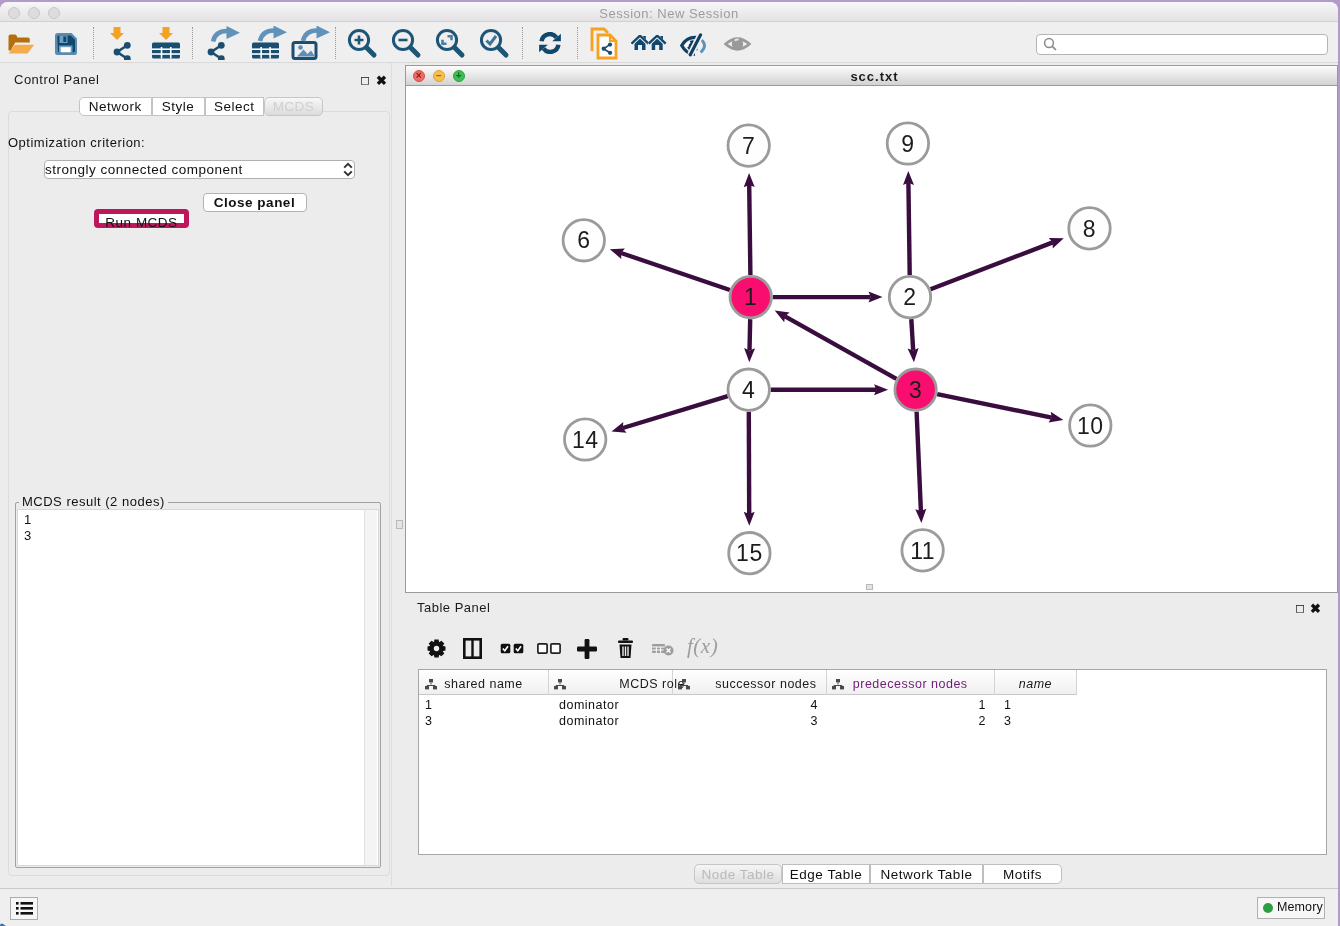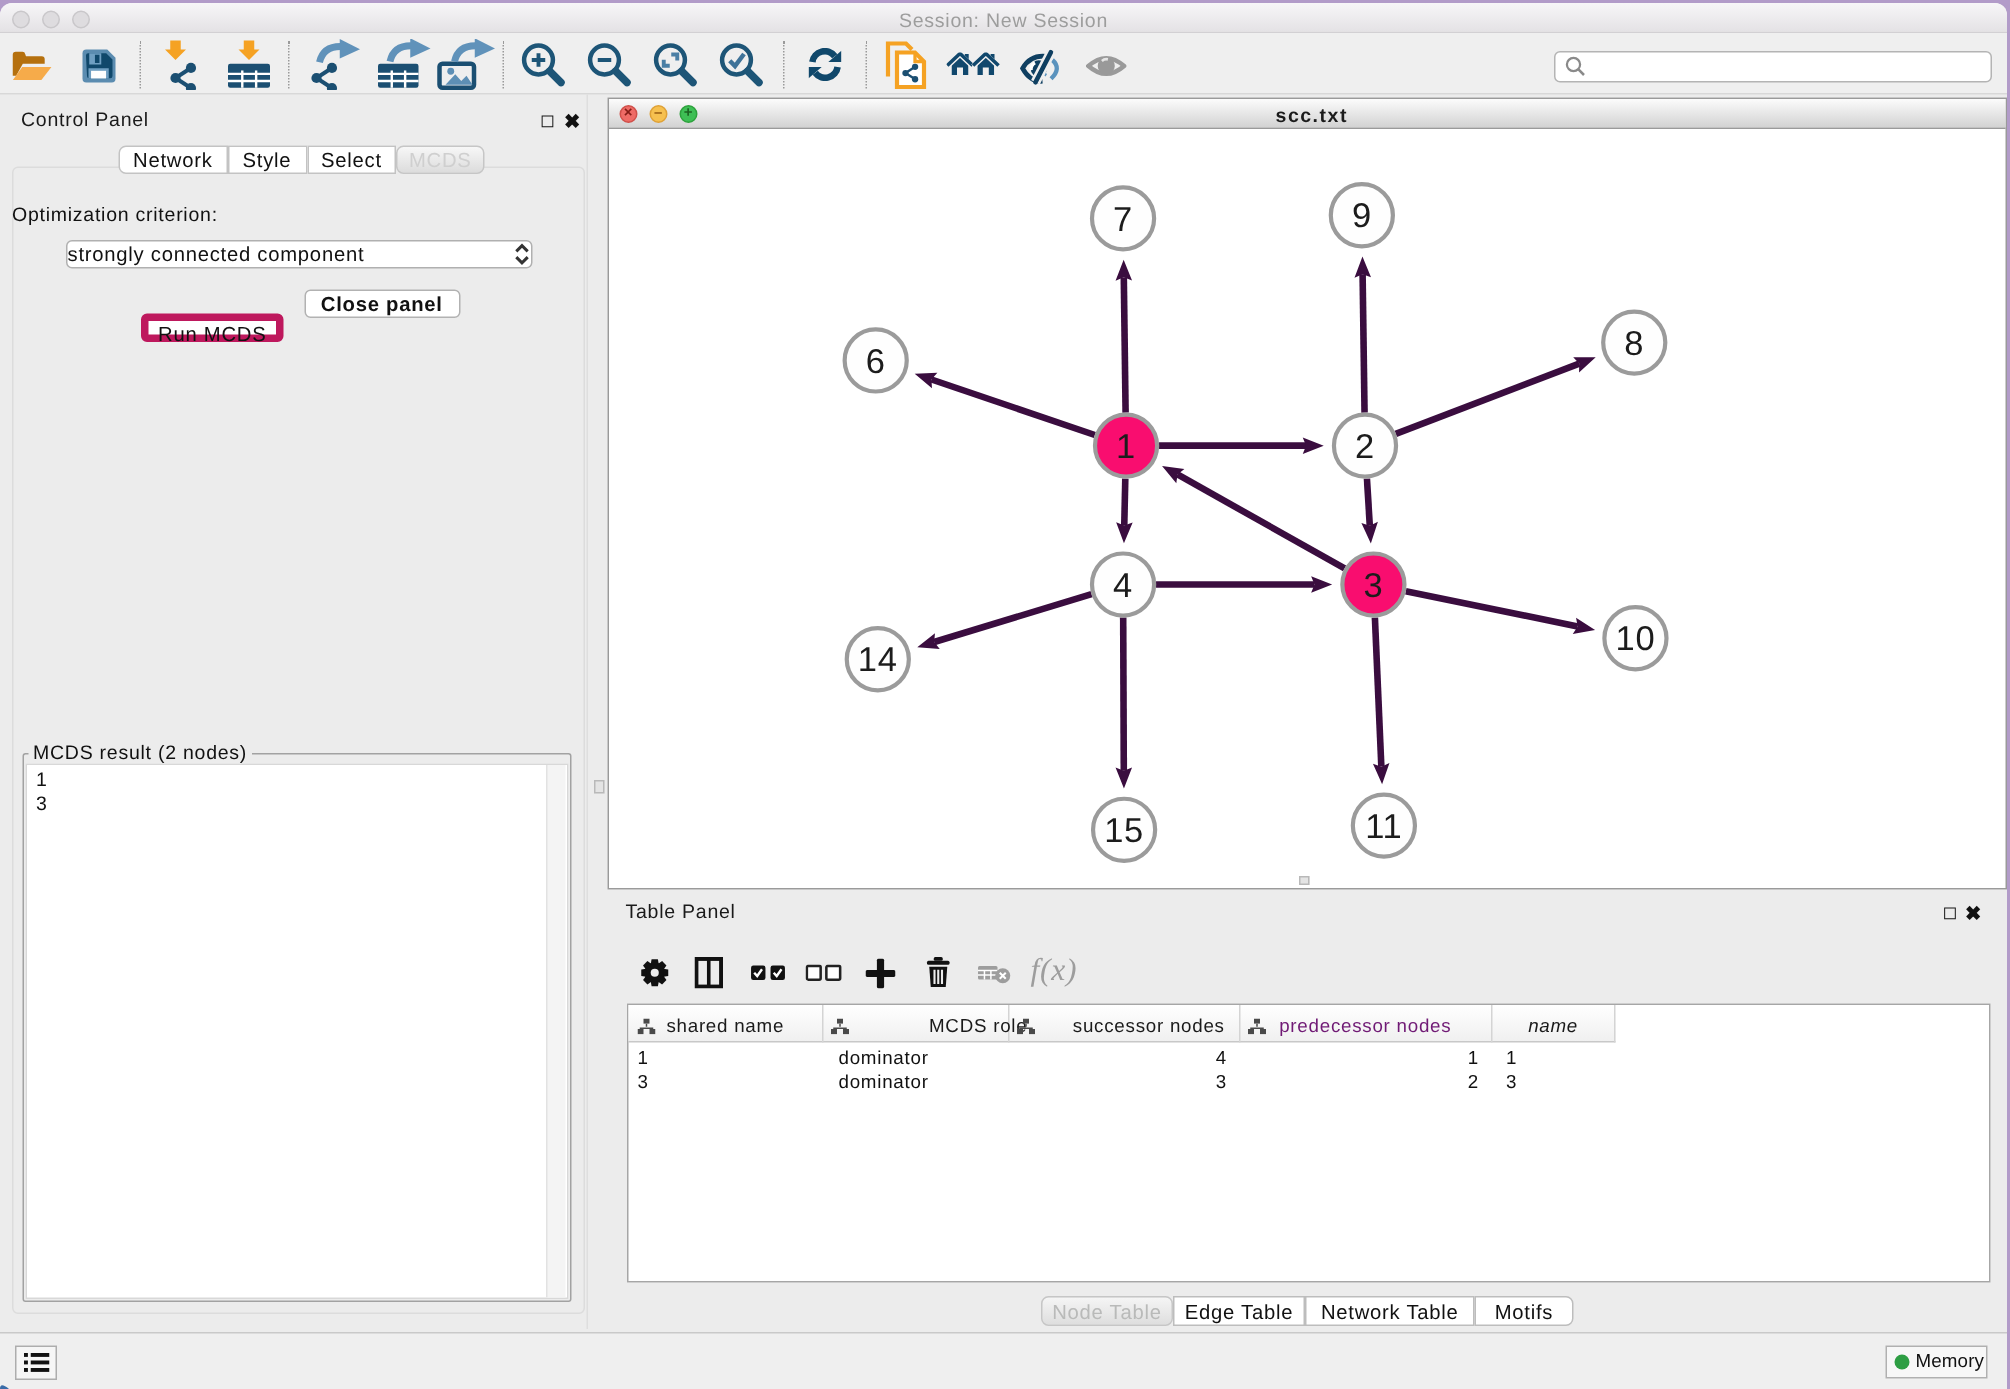--- a/index.html
+++ b/index.html
@@ -336,21 +336,21 @@
 <div class="abs" style="left:826px;top:698px;width:160px;text-align:right;font-size:12.5px;">1</div>
 <div class="abs" style="left:1004px;top:698px;font-size:12.5px;">1</div>
 <div class="abs" style="left:425px;top:714px;font-size:12.5px;">3</div>
 <div class="abs" style="left:559px;top:714px;font-size:12.5px;">dominator</div>
 <div class="abs" style="left:672px;top:714px;width:146px;text-align:right;font-size:12.5px;">3</div>
 <div class="abs" style="left:826px;top:714px;width:160px;text-align:right;font-size:12.5px;">2</div>
 <div class="abs" style="left:1004px;top:714px;font-size:12.5px;">3</div>
 <div class="abs" style="left:694px;top:864px;width:88px;height:20px;background:linear-gradient(#f5f5f5,#dedede);border:1px solid #c6c6c6;border-radius:5px;color:#b9bab9;text-align:center;line-height:19px;font-size:13.5px;">Node Table</div>
 <div class="abs" style="left:782px;top:864px;width:88px;height:20px;background:#fff;border:1px solid #bdbdbd;color:#111;text-align:center;line-height:19px;font-size:13.5px;">Edge Table</div>
 <div class="abs" style="left:870px;top:864px;width:113px;height:20px;background:#fff;border:1px solid #bdbdbd;color:#111;text-align:center;line-height:19px;font-size:13.5px;">Network Table</div>
-<div class="abs" style="left:983px;top:864px;width:66px;height:20px;background:#fff;border:1px solid #bdbdbd;color:#111;border-radius:0 5px 5px 0;text-align:center;line-height:19px;font-size:13.5px;">Motifs</div>
+<div class="abs" style="left:983px;top:864px;width:79px;height:20px;background:#fff;border:1px solid #bdbdbd;color:#111;border-radius:0 5px 5px 0;text-align:center;line-height:19px;font-size:13.5px;">Motifs</div>
 <div class="abs" style="left:0;top:888px;width:1338px;height:38px;background:#efefef;border-top:1px solid #c9c9c9;"></div>
 <div class="abs" style="left:10px;top:897px;width:28px;height:23px;background:#f6f6f6;border:1px solid #adadad;"></div>
 <svg class="abs" style="left:16px;top:902px" width="17" height="13" viewBox="0 0 17 13">
     <g fill="#111">
       <rect x="0" y="0" width="2.6" height="2.6"></rect>
       <rect x="0" y="5" width="2.6" height="2.6"></rect>
       <rect x="0" y="10" width="2.6" height="2.6"></rect>
       <rect x="4.5" y="0" width="12.5" height="2.6"></rect>
       <rect x="4.5" y="5" width="12.5" height="2.6"></rect>
       <rect x="4.5" y="10" width="12.5" height="2.6"></rect>

